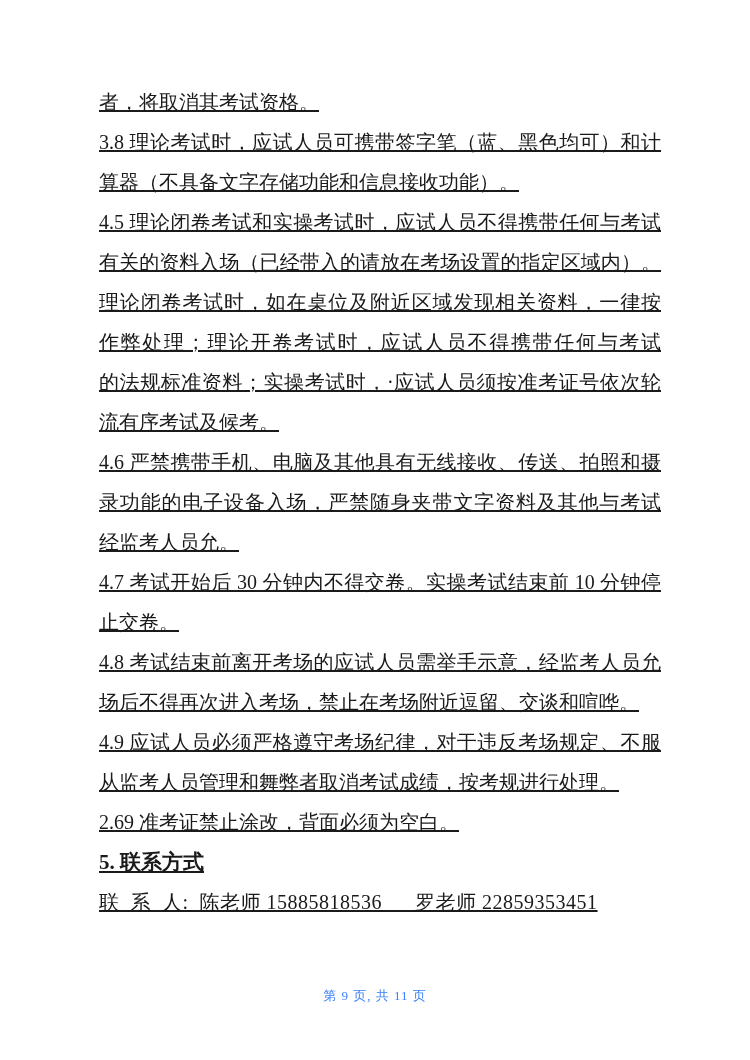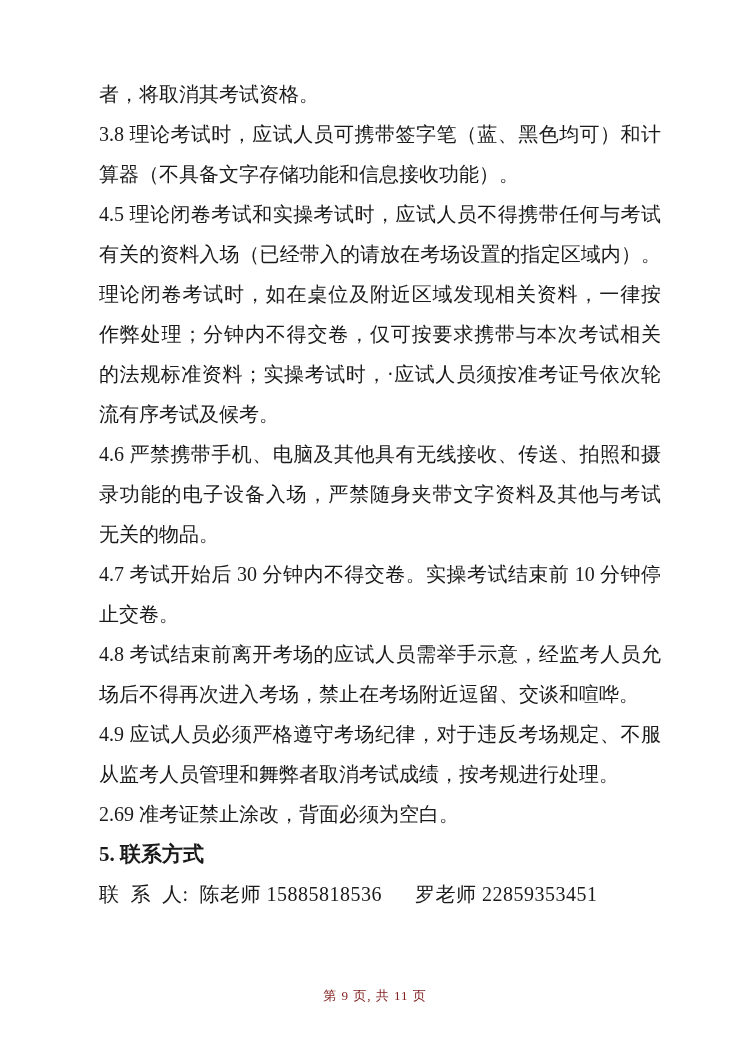--- a/index.html
+++ b/index.html
@@ -16,22 +16,23 @@
     color: #1a1a1a;
   }
   .page {
     position: absolute;
     inset: 0;
     background: #ffffff;
   }
   .content {
     position: absolute;
     left: 99px;
-    top: 74px;
+    top: 82px;
     width: 562px;
+    text-decoration: underline;
   }
   .line {
     height: 40px;
     line-height: 40px;
     font-size: 20px;
     white-space: normal;
     text-align: left;
   }
   .line.j {
     text-align: justify;
@@ -46,41 +47,41 @@
     letter-spacing: 0.5px;
   }
   .footer {
     position: absolute;
     top: 986px;
     left: 0;
     width: 750px;
     text-align: center;
     font-size: 13px;
     line-height: 20px;
-    color: #7f1d1d;
+    color: #3b82f6;
     letter-spacing: 1px;
   }
 </style>
 </head>
 <body>
 
 <div class="page">
   <div class="content">
     <div class="line">者，将取消其考试资格。</div>
     <div class="line j">3.8 理论考试时，应试人员可携带签字笔（蓝、黑色均可）和计</div>
     <div class="line">算器（不具备文字存储功能和信息接收功能）。</div>
     <div class="line j">4.5 理论闭卷考试和实操考试时，应试人员不得携带任何与考试</div>
     <div class="line j">有关的资料入场（已经带入的请放在考场设置的指定区域内）。</div>
     <div class="line j">理论闭卷考试时，如在桌位及附近区域发现相关资料，一律按</div>
-    <div class="line j">作弊处理；分钟内不得交卷，仅可按要求携带与本次考试相关</div>
+    <div class="line j">作弊处理；理论开卷考试时，应试人员不得携带任何与考试</div>
     <div class="line j">的法规标准资料；实操考试时，·应试人员须按准考证号依次轮</div>
     <div class="line">流有序考试及候考。</div>
     <div class="line j">4.6 严禁携带手机、电脑及其他具有无线接收、传送、拍照和摄</div>
     <div class="line j">录功能的电子设备入场，严禁随身夹带文字资料及其他与考试</div>
-    <div class="line">无关的物品。</div>
+    <div class="line">经监考人员允。</div>
     <div class="line j">4.7 考试开始后 30 分钟内不得交卷。实操考试结束前 10 分钟停</div>
     <div class="line">止交卷。</div>
     <div class="line j">4.8 考试结束前离开考场的应试人员需举手示意，经监考人员允</div>
     <div class="line">场后不得再次进入考场，禁止在考场附近逗留、交谈和喧哗。</div>
     <div class="line j">4.9 应试人员必须严格遵守考场纪律，对于违反考场规定、不服</div>
     <div class="line">从监考人员管理和舞弊者取消考试成绩，按考规进行处理。</div>
     <div class="line">2.69 准考证禁止涂改，背面必须为空白。</div>
     <div class="line heading">5. 联系方式</div>
     <div class="line contact">联  系  人:  陈老师 15885818536      罗老师 22859353451</div>
   </div>

